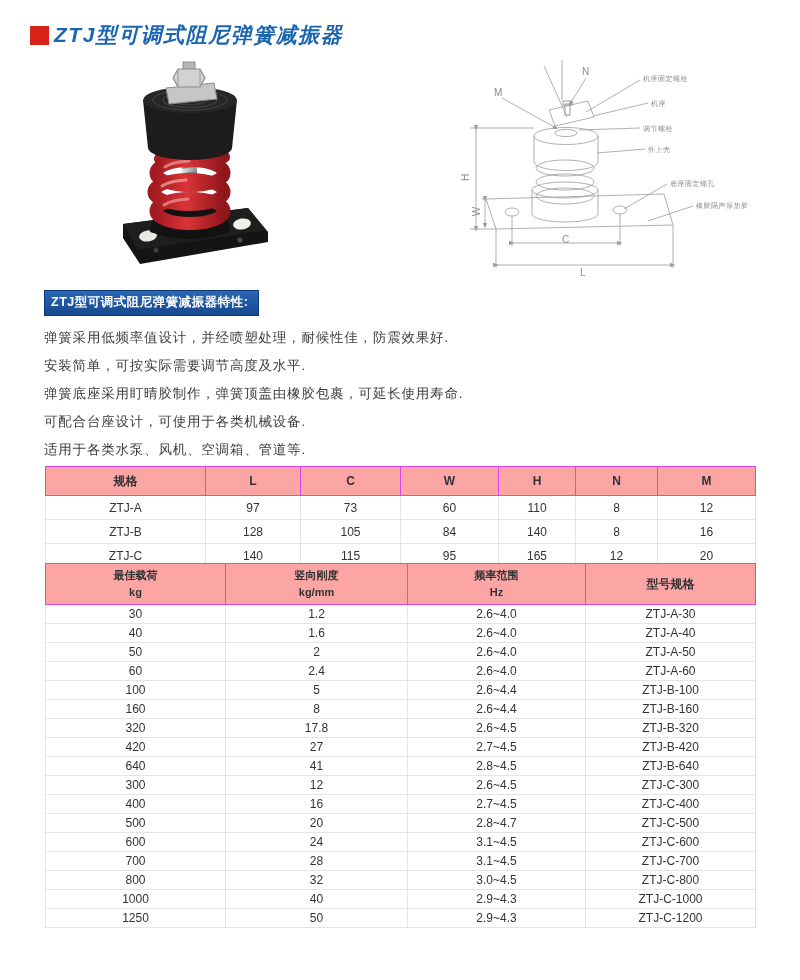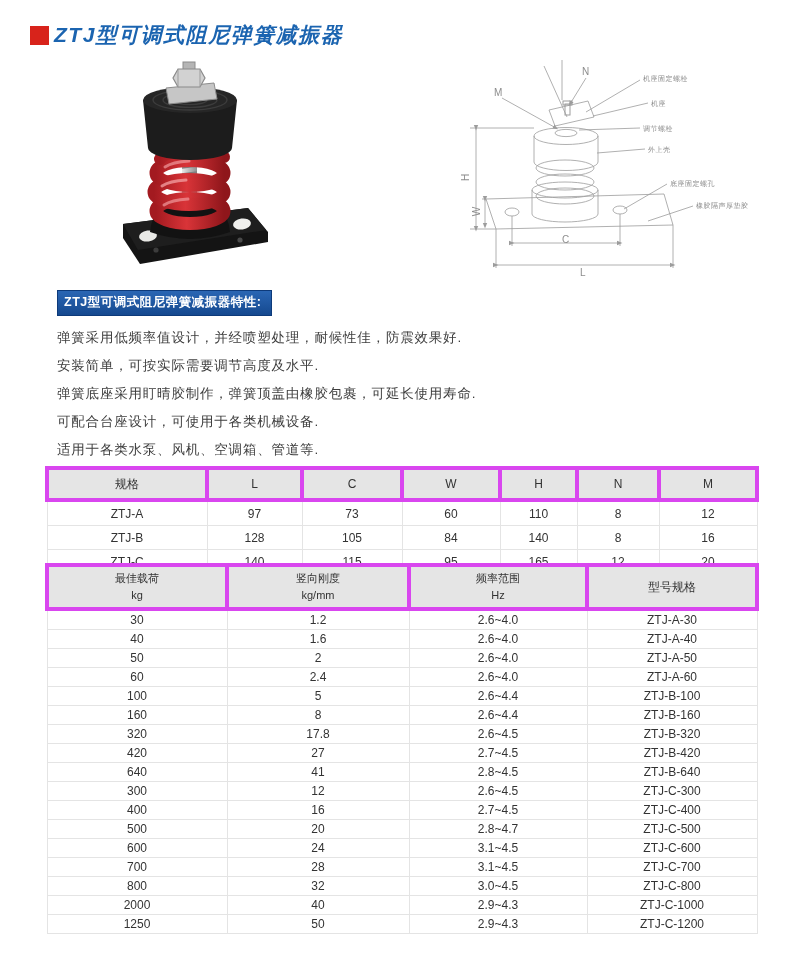--- a/index.html
+++ b/index.html
@@ -13,33 +13,33 @@
   .page-title { font-size:21px; font-weight:bold; color:#1b64b0; letter-spacing:1.5px; white-space:nowrap;font-style:italic; }
 
   
   .photo-wrap   { position:absolute; left:90px;  top:56px; width:276px; height:236px; }
   .diagram-wrap { position:absolute; left:436px; top:54px; width:360px; height:236px; }
   .diagram-wrap .lbl { position:absolute; color:#8d8d8d; font-size:7px; white-space:nowrap; letter-spacing:0.5px; }
   .diagram-wrap .dim { position:absolute; color:#8d8d8d; font-size:10px; }
   .rot { transform:rotate(-90deg); transform-origin:center; }
 
   
-  .features { position:absolute; left:57px; top:290px; width:700px; }
+  .features { position:absolute; left:44px; top:290px; width:700px; }
   .features-heading {
     display:inline-block; background:linear-gradient(#2a66b4,#15498f); color:#fff;
     font-size:12.5px; font-weight:bold; padding:3px 10px 4px 6px;
     border:1px solid #0d3a7a; letter-spacing:0.5px;
   }
   .feature-lines { margin-top:8px; }
   .feature-line { font-size:13.5px; color:#3d3d3d; font-weight:400; line-height:28px; letter-spacing:0.8px; }
 
   
   .tbl { position:absolute; left:45px; width:710px; border-collapse:collapse; table-layout:fixed;
          font-size:12px; color:#333; text-align:center; }
-  .tbl th { background:#e5e5e5; font-weight:normal; border:4px solid #d946ef; }
+  .tbl th { background:#fca5a5; font-weight:bold; border:1px solid #d946ef; }
   .tbl td { background:#fff; border:1px solid #e4e4e4; font-weight:normal; }
   #dimension-table { top:466px; }
   #dimension-table th { height:26px; }
   #dimension-table td { height:21px; }
   #spec-table { top:563px; }
   #spec-table th { height:40px; padding:0; line-height:17px; }
   #spec-table td { height:18px; padding:0 2px; line-height:18px; }
   .h2line { display:block; font-size:11px; }
 </style>
 </head>
@@ -388,21 +388,21 @@
         <td>3.1~4.5</td>
         <td>ZTJ-C-700</td>
       </tr>
       <tr>
         <td>800</td>
         <td>32</td>
         <td>3.0~4.5</td>
         <td>ZTJ-C-800</td>
       </tr>
       <tr>
-        <td>2000</td>
+        <td>1000</td>
         <td>40</td>
         <td>2.9~4.3</td>
         <td>ZTJ-C-1000</td>
       </tr>
       <tr>
         <td>1250</td>
         <td>50</td>
         <td>2.9~4.3</td>
         <td>ZTJ-C-1200</td>
       </tr>

